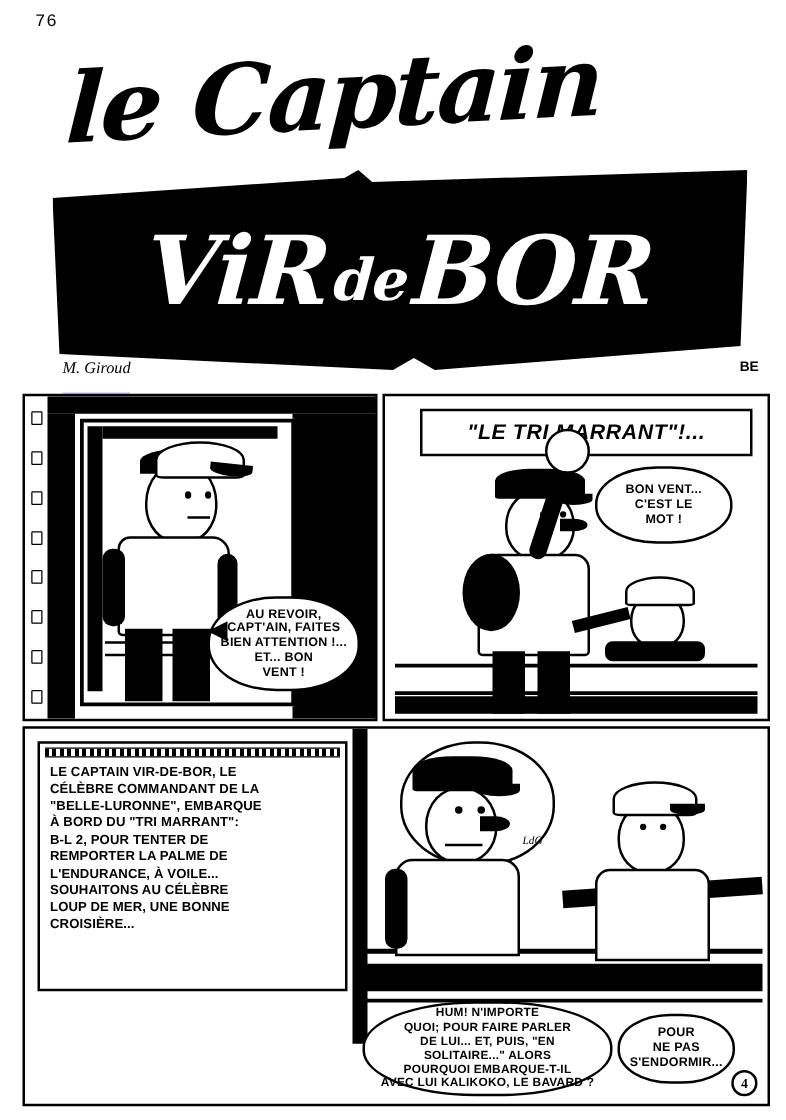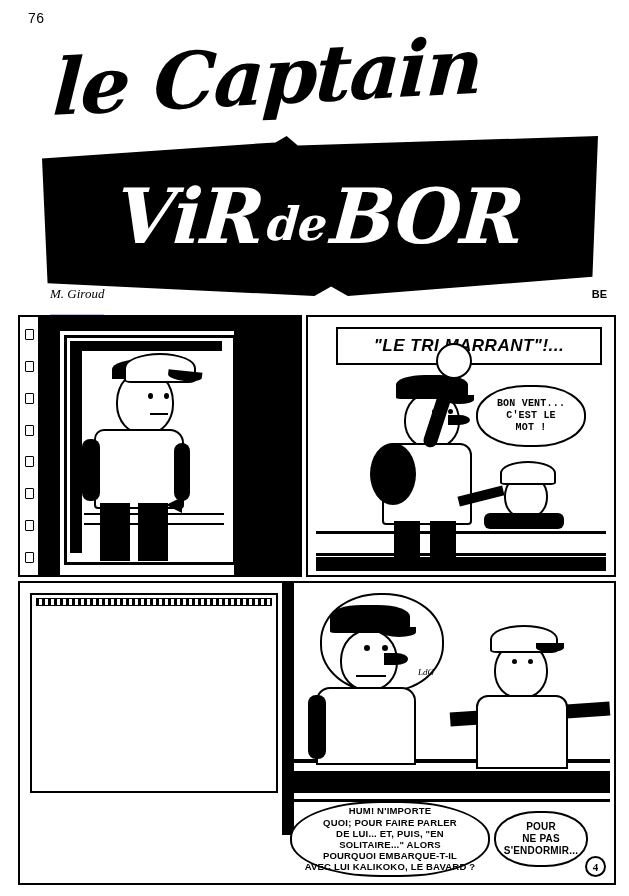--- a/index.html
+++ b/index.html
@@ -19,21 +19,21 @@
     position: relative;
     width: 629px;
     height: 896px;
     background: #fff;
   }
   
   .page-number {
     position: absolute;
     left: 28px;
     top: 10px;
-    font-family: Liberation Sans, sans-serif;
+    font-family: Liberation Mono, monospace;
     font-size: 14px;
     letter-spacing: 0.5px;
   }
   
   .title-block {
     position: absolute;
     left: 18px;
     top: 32px;
     width: 594px;
     height: 268px;
@@ -335,20 +335,25 @@
       <div class="eye" style="left:128px;top:76px;width:5px;height:6px;"></div>
       <div class="eye" style="left:144px;top:76px;width:5px;height:6px;"></div>
       <div class="thin" style="left:130px;top:96px;width:18px;"></div>
 
       <div class="torso stripes" style="left:74px;top:112px;width:86px;height:76px;border-radius:10px 14px 4px 4px;"></div>
       <div class="ink" style="left:62px;top:122px;width:18px;height:62px;border-radius:8px;"></div>
       <div class="ink" style="left:154px;top:126px;width:16px;height:58px;border-radius:8px;"></div>
       <div class="ink" style="left:80px;top:186px;width:30px;height:58px;"></div>
       <div class="ink" style="left:118px;top:186px;width:30px;height:58px;"></div>
 
+      <div class="bubble" style="left:146px;top:160px;width:122px;height:76px;">AU REVOIR,
+CAPT'AIN, FAITES
+BIEN ATTENTION !...
+ET... BON
+VENT !</div>
       <div class="tail" style="left:146px;top:180px;border-width:8px 16px 8px 0;border-color:transparent #000 transparent transparent;"></div>
     </div>
 
     <div class="panel panel-2">
       <div class="title-caption">"LE TRI MARRANT"!...</div>
 
       <div class="thin" style="left:8px;top:214px;width:290px;height:3px;"></div>
       <div class="thin" style="left:8px;top:236px;width:290px;height:3px;"></div>
       <div class="ink" style="left:8px;top:240px;width:290px;height:14px;"></div>
 
@@ -364,29 +369,39 @@
       <div class="ink" style="left:126px;top:50px;width:14px;height:82px;transform:rotate(18deg);border-radius:7px;"></div>
       <div class="outline" style="left:128px;top:26px;width:32px;height:32px;border-radius:50%;background:#fff;"></div>
       <div class="ink" style="left:86px;top:204px;width:26px;height:50px;"></div>
       <div class="ink" style="left:122px;top:204px;width:26px;height:50px;"></div>
 
       <div class="head" style="left:196px;top:156px;width:40px;height:42px;"></div>
       <div class="cap" style="left:192px;top:144px;width:52px;height:20px;"></div>
       <div class="ink" style="left:176px;top:196px;width:80px;height:16px;border-radius:6px;"></div>
       <div class="ink" style="left:150px;top:174px;width:46px;height:10px;transform:rotate(-14deg);"></div>
 
-      <div class="bubble" style="left:168px;top:68px;width:110px;height:62px;font-family:Liberation Mono, monospace;">BON VENT...
+      <div class="bubble" style="left:168px;top:56px;width:110px;height:62px;">BON VENT...
 C'EST LE
 MOT !</div>
     </div>
 
     <div class="panel panel-3">
 
       <div class="caption-box">
         <div class="caption-head-rule"></div>
+        <div class="caption-text">LE CAPTAIN VIR-DE-BOR, LE
+CÉLÈBRE COMMANDANT DE LA
+"BELLE-LURONNE", EMBARQUE
+À BORD DU "TRI MARRANT":
+B-L 2, POUR TENTER DE
+REMPORTER LA PALME DE
+L'ENDURANCE, À VOILE...
+SOUHAITONS AU CÉLÈBRE
+LOUP DE MER, UNE BONNE
+CROISIÈRE...</div>
       </div>
 
       <div class="ink" style="left:262px;top:0;width:12px;height:252px;"></div>
       <div class="outline" style="left:300px;top:10px;width:120px;height:96px;border-radius:48%;"></div>
       <div class="thin" style="left:266px;top:176px;width:324px;height:4px;"></div>
       <div class="ink" style="left:266px;top:188px;width:324px;height:22px;"></div>
       <div class="thin" style="left:266px;top:216px;width:324px;height:3px;"></div>
       <div class="ink" style="left:430px;top:124px;width:160px;height:14px;transform:rotate(-4deg);"></div>
 
       <div class="head" style="left:320px;top:46px;width:54px;height:58px;"></div>

